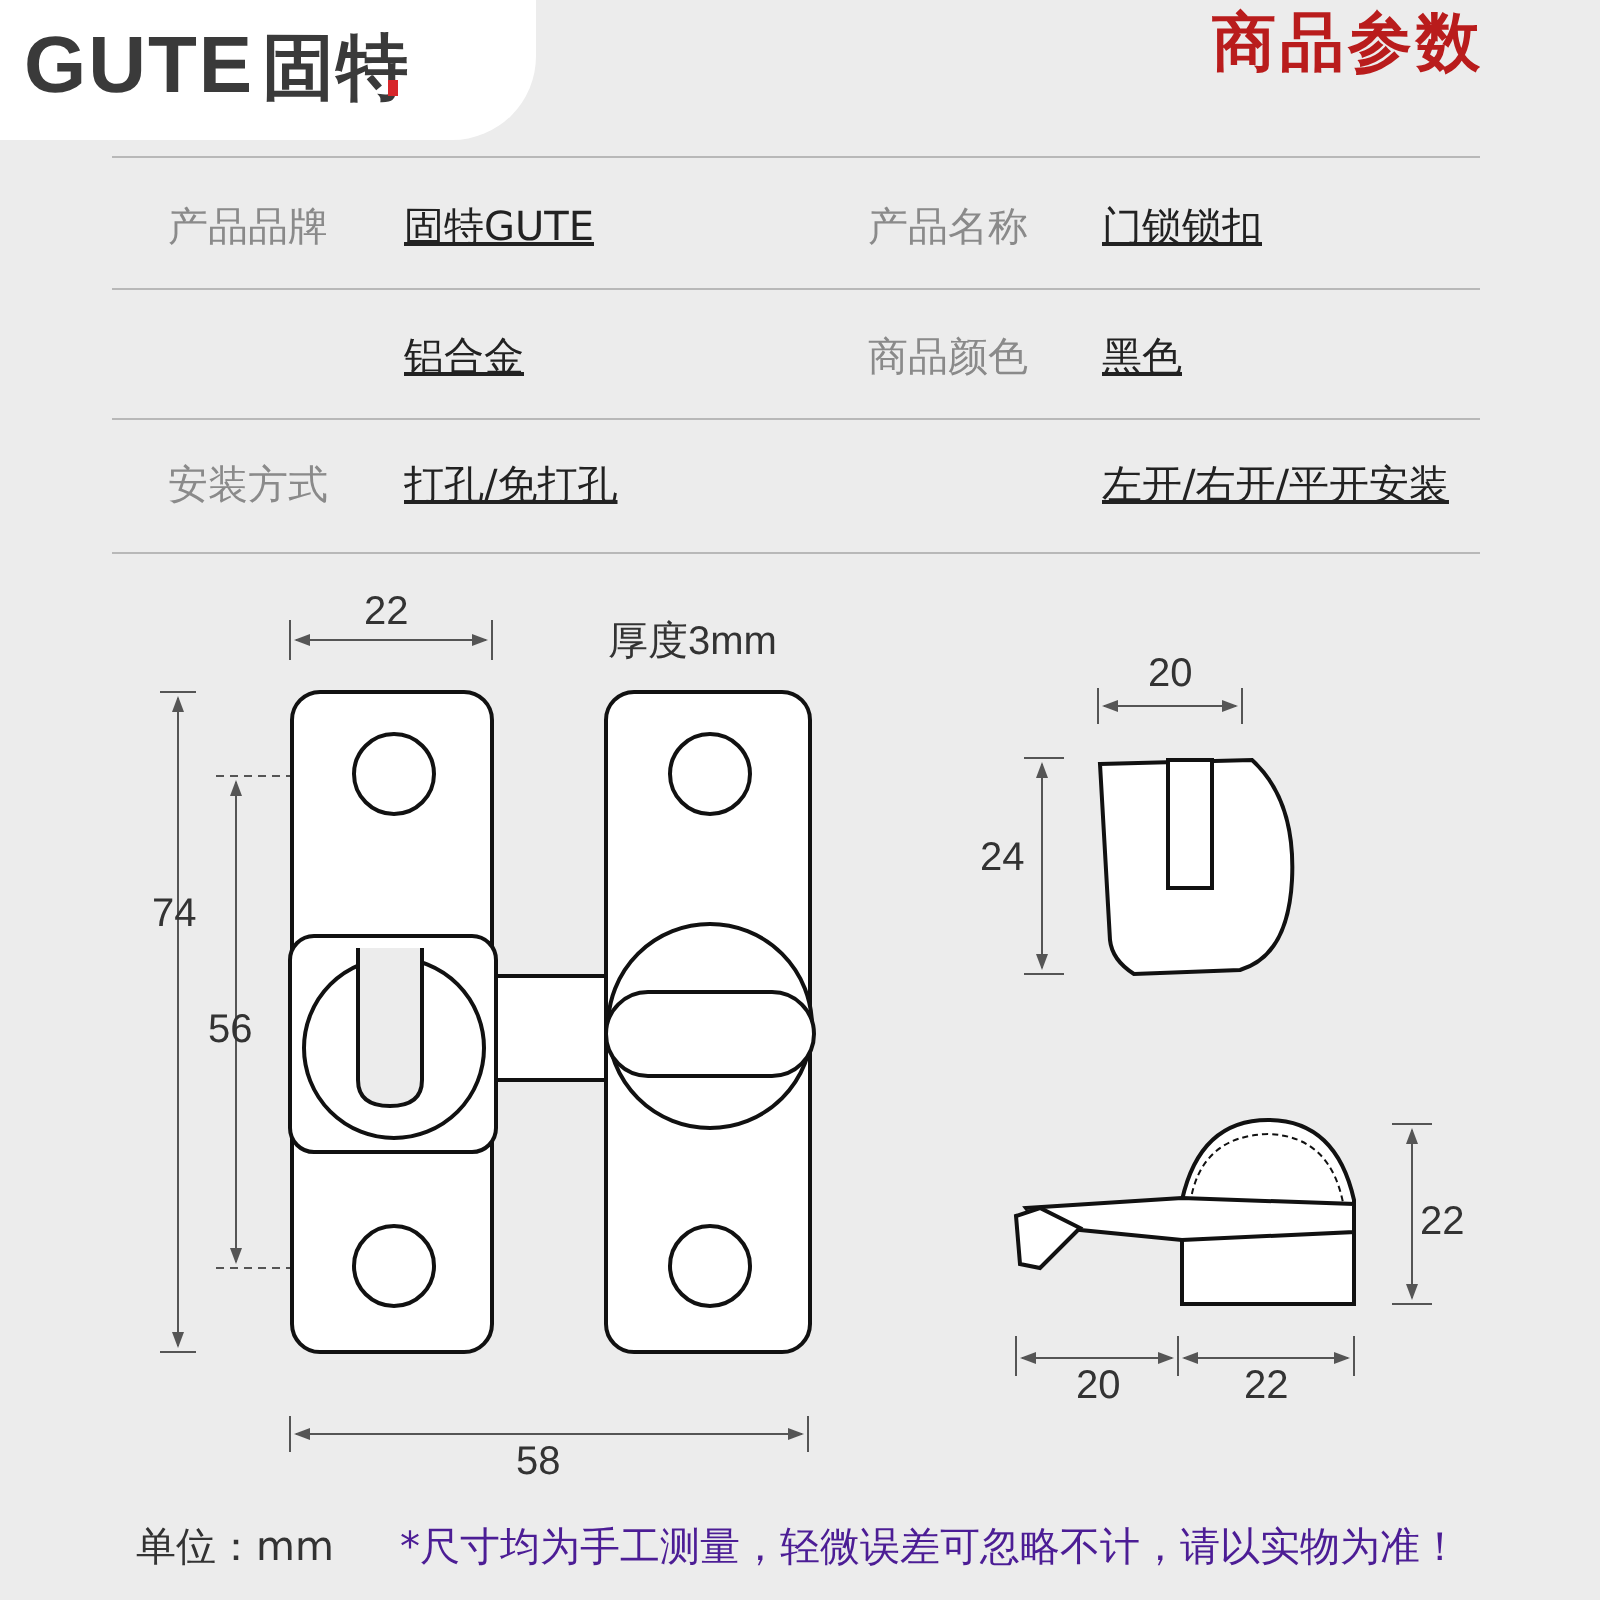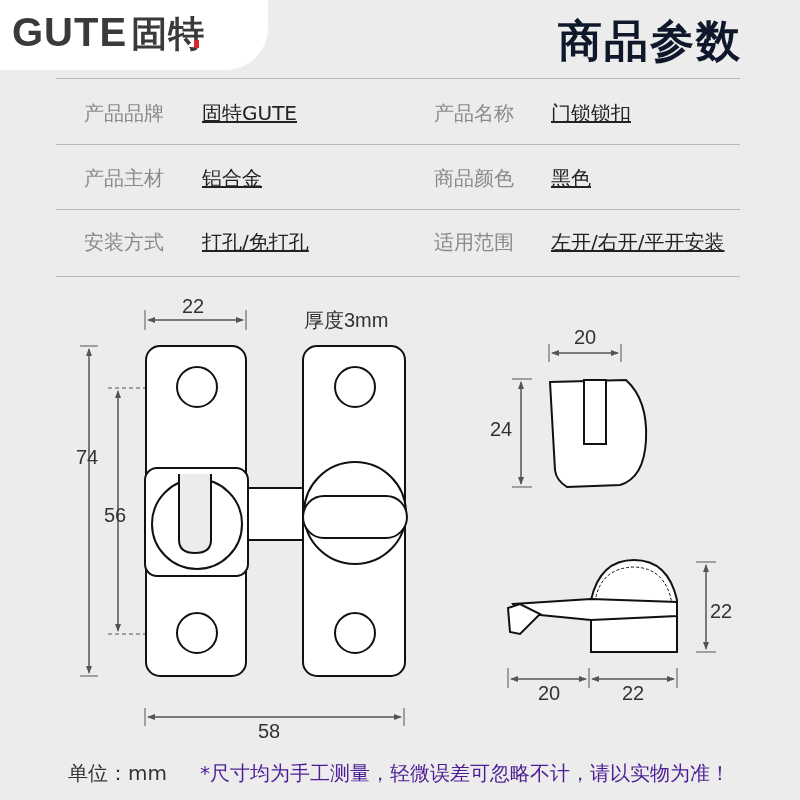--- a/index.html
+++ b/index.html
@@ -4,21 +4,21 @@
 <style>
   html, body { margin:0; padding:0; }
   body { width:800px; height:800px; background:#ececec; position:relative; overflow:hidden;
          font-family:"DejaVu Sans","Liberation Sans",sans-serif; color:#222; }
   .logo-tab { position:absolute; left:0; top:0; width:268px; height:70px; background:#fff;
               border-bottom-right-radius:42px;text-align:right; }
   .logo { position:absolute; left:12px; top:10px; font-size:40px; font-weight:bold; color:#3a3a3a;
           letter-spacing:1px; font-family:"Liberation Sans",sans-serif; }
   .logo .cn { font-size:36px; margin-left:4px; position:relative; }
   .logo .red { position:absolute; right:6px; bottom:6px; width:5px; height:8px; background:#d7262a; }
-  .title { position:absolute; right:58px; top:12px; font-size:44px; font-weight:bold; color:#0f172a; letter-spacing:2px; }
+  .title { position:absolute; right:58px; top:0; font-size:32px; font-weight:bold; color:#b91c1c; letter-spacing:2px; }
   .hr { position:absolute; left:56px; width:684px; height:1px; background:#b8b8b8; }
   .row { position:absolute; left:16px; width:800px; height:40px; font-size:20px; }
   .row span { position:absolute; top:0; line-height:40px; }
   .lbl { color:#8a8a8a; }
   .val { color:#222;text-decoration:underline; }
   svg { position:absolute; left:0; top:0; }
   .dim { position:absolute; font-size:20px; color:#333; font-family:"Liberation Sans",sans-serif; }
   .footer { position:absolute; top:760px; font-size:20px; }
 </style>
 </head>
@@ -34,30 +34,28 @@
 <div class="hr" style="top:78px"></div>
 
 <div class="row" style="top:93px">
   <span class="lbl" style="left:68px">产品品牌</span>
   <span class="val" style="left:186px">固特GUTE</span>
   <span class="lbl" style="left:418px">产品名称</span>
   <span class="val" style="left:535px">门锁锁扣</span>
 </div>
 <div class="hr" style="top:144px"></div>
 <div class="row" style="top:158px">
-  <span class="lbl" style="left:68px">产品主材</span>
   <span class="val" style="left:186px">铝合金</span>
   <span class="lbl" style="left:418px">商品颜色</span>
   <span class="val" style="left:535px">黑色</span>
 </div>
 <div class="hr" style="top:209px"></div>
 <div class="row" style="top:222px">
   <span class="lbl" style="left:68px">安装方式</span>
   <span class="val" style="left:186px">打孔/免打孔</span>
-  <span class="lbl" style="left:418px">适用范围</span>
   <span class="val" style="left:535px">左开/右开/平开安装</span>
 </div>
 <div class="hr" style="top:276px"></div>
 
 <svg width="800" height="800">
   <defs>
     <marker id="ar" markerWidth="8" markerHeight="8" refX="7" refY="4" orient="auto">
       <path d="M0,1 L8,4 L0,7 z" fill="#555"></path>
     </marker>
   </defs>

